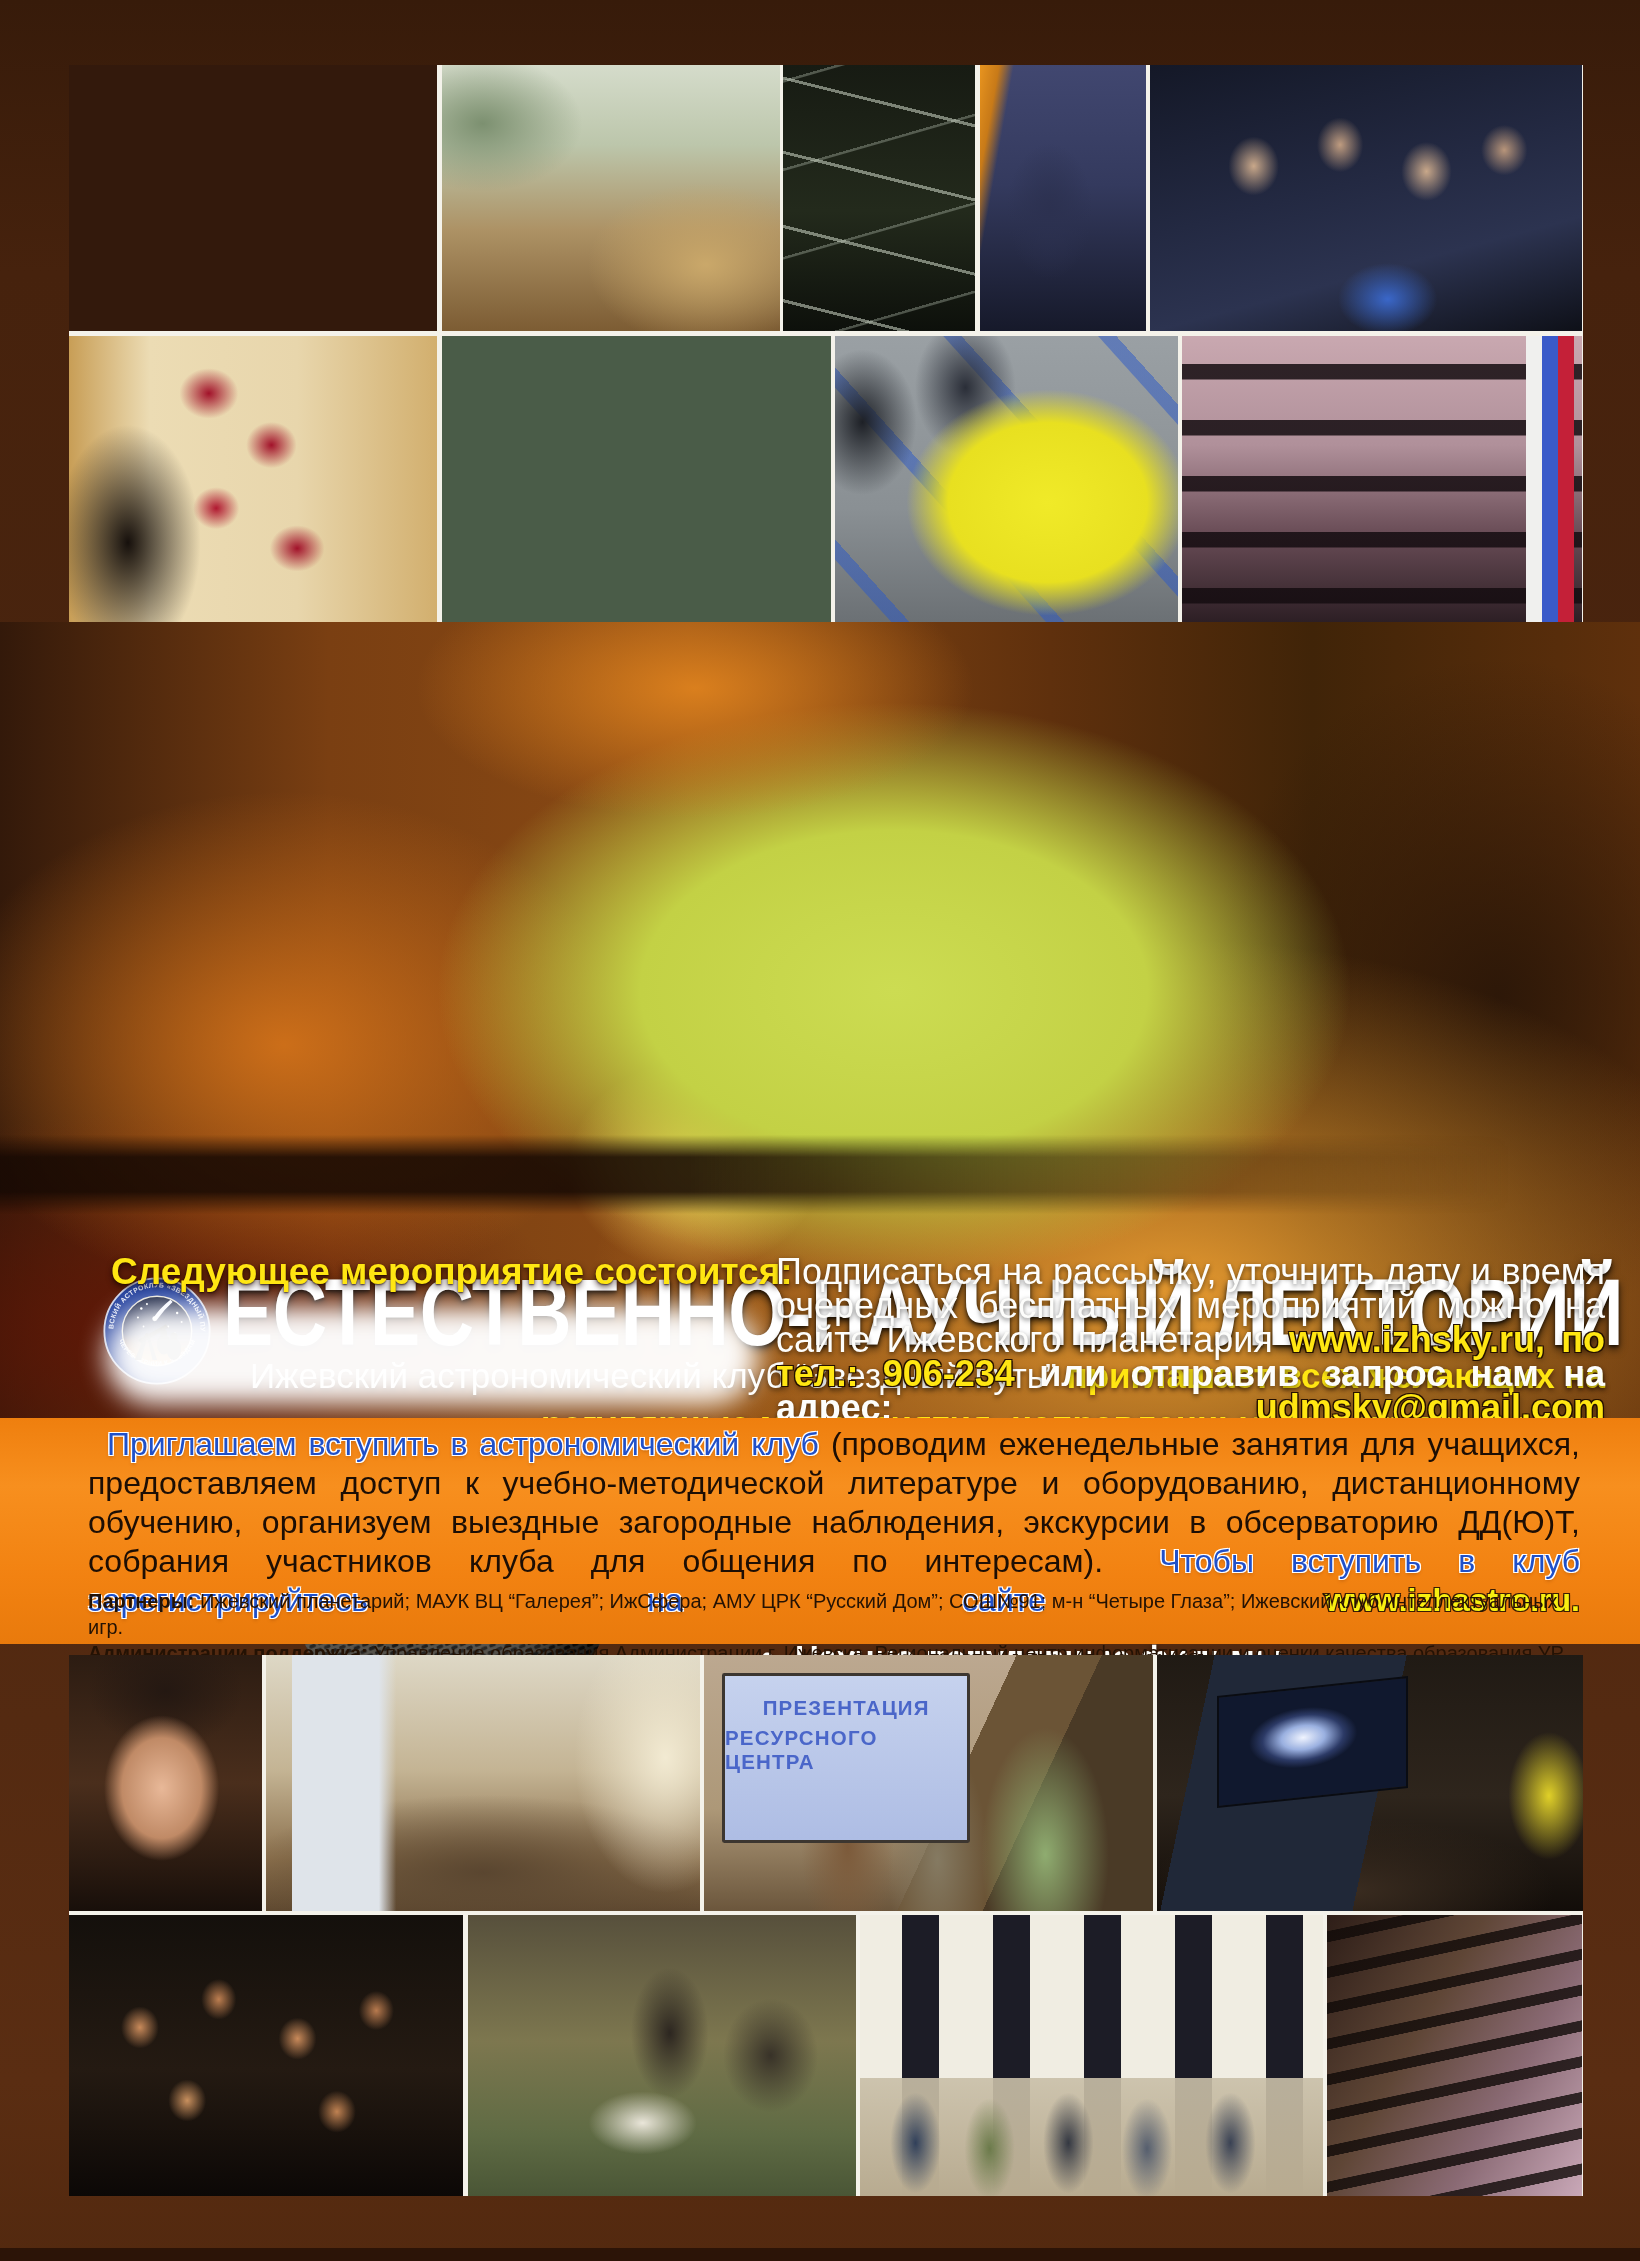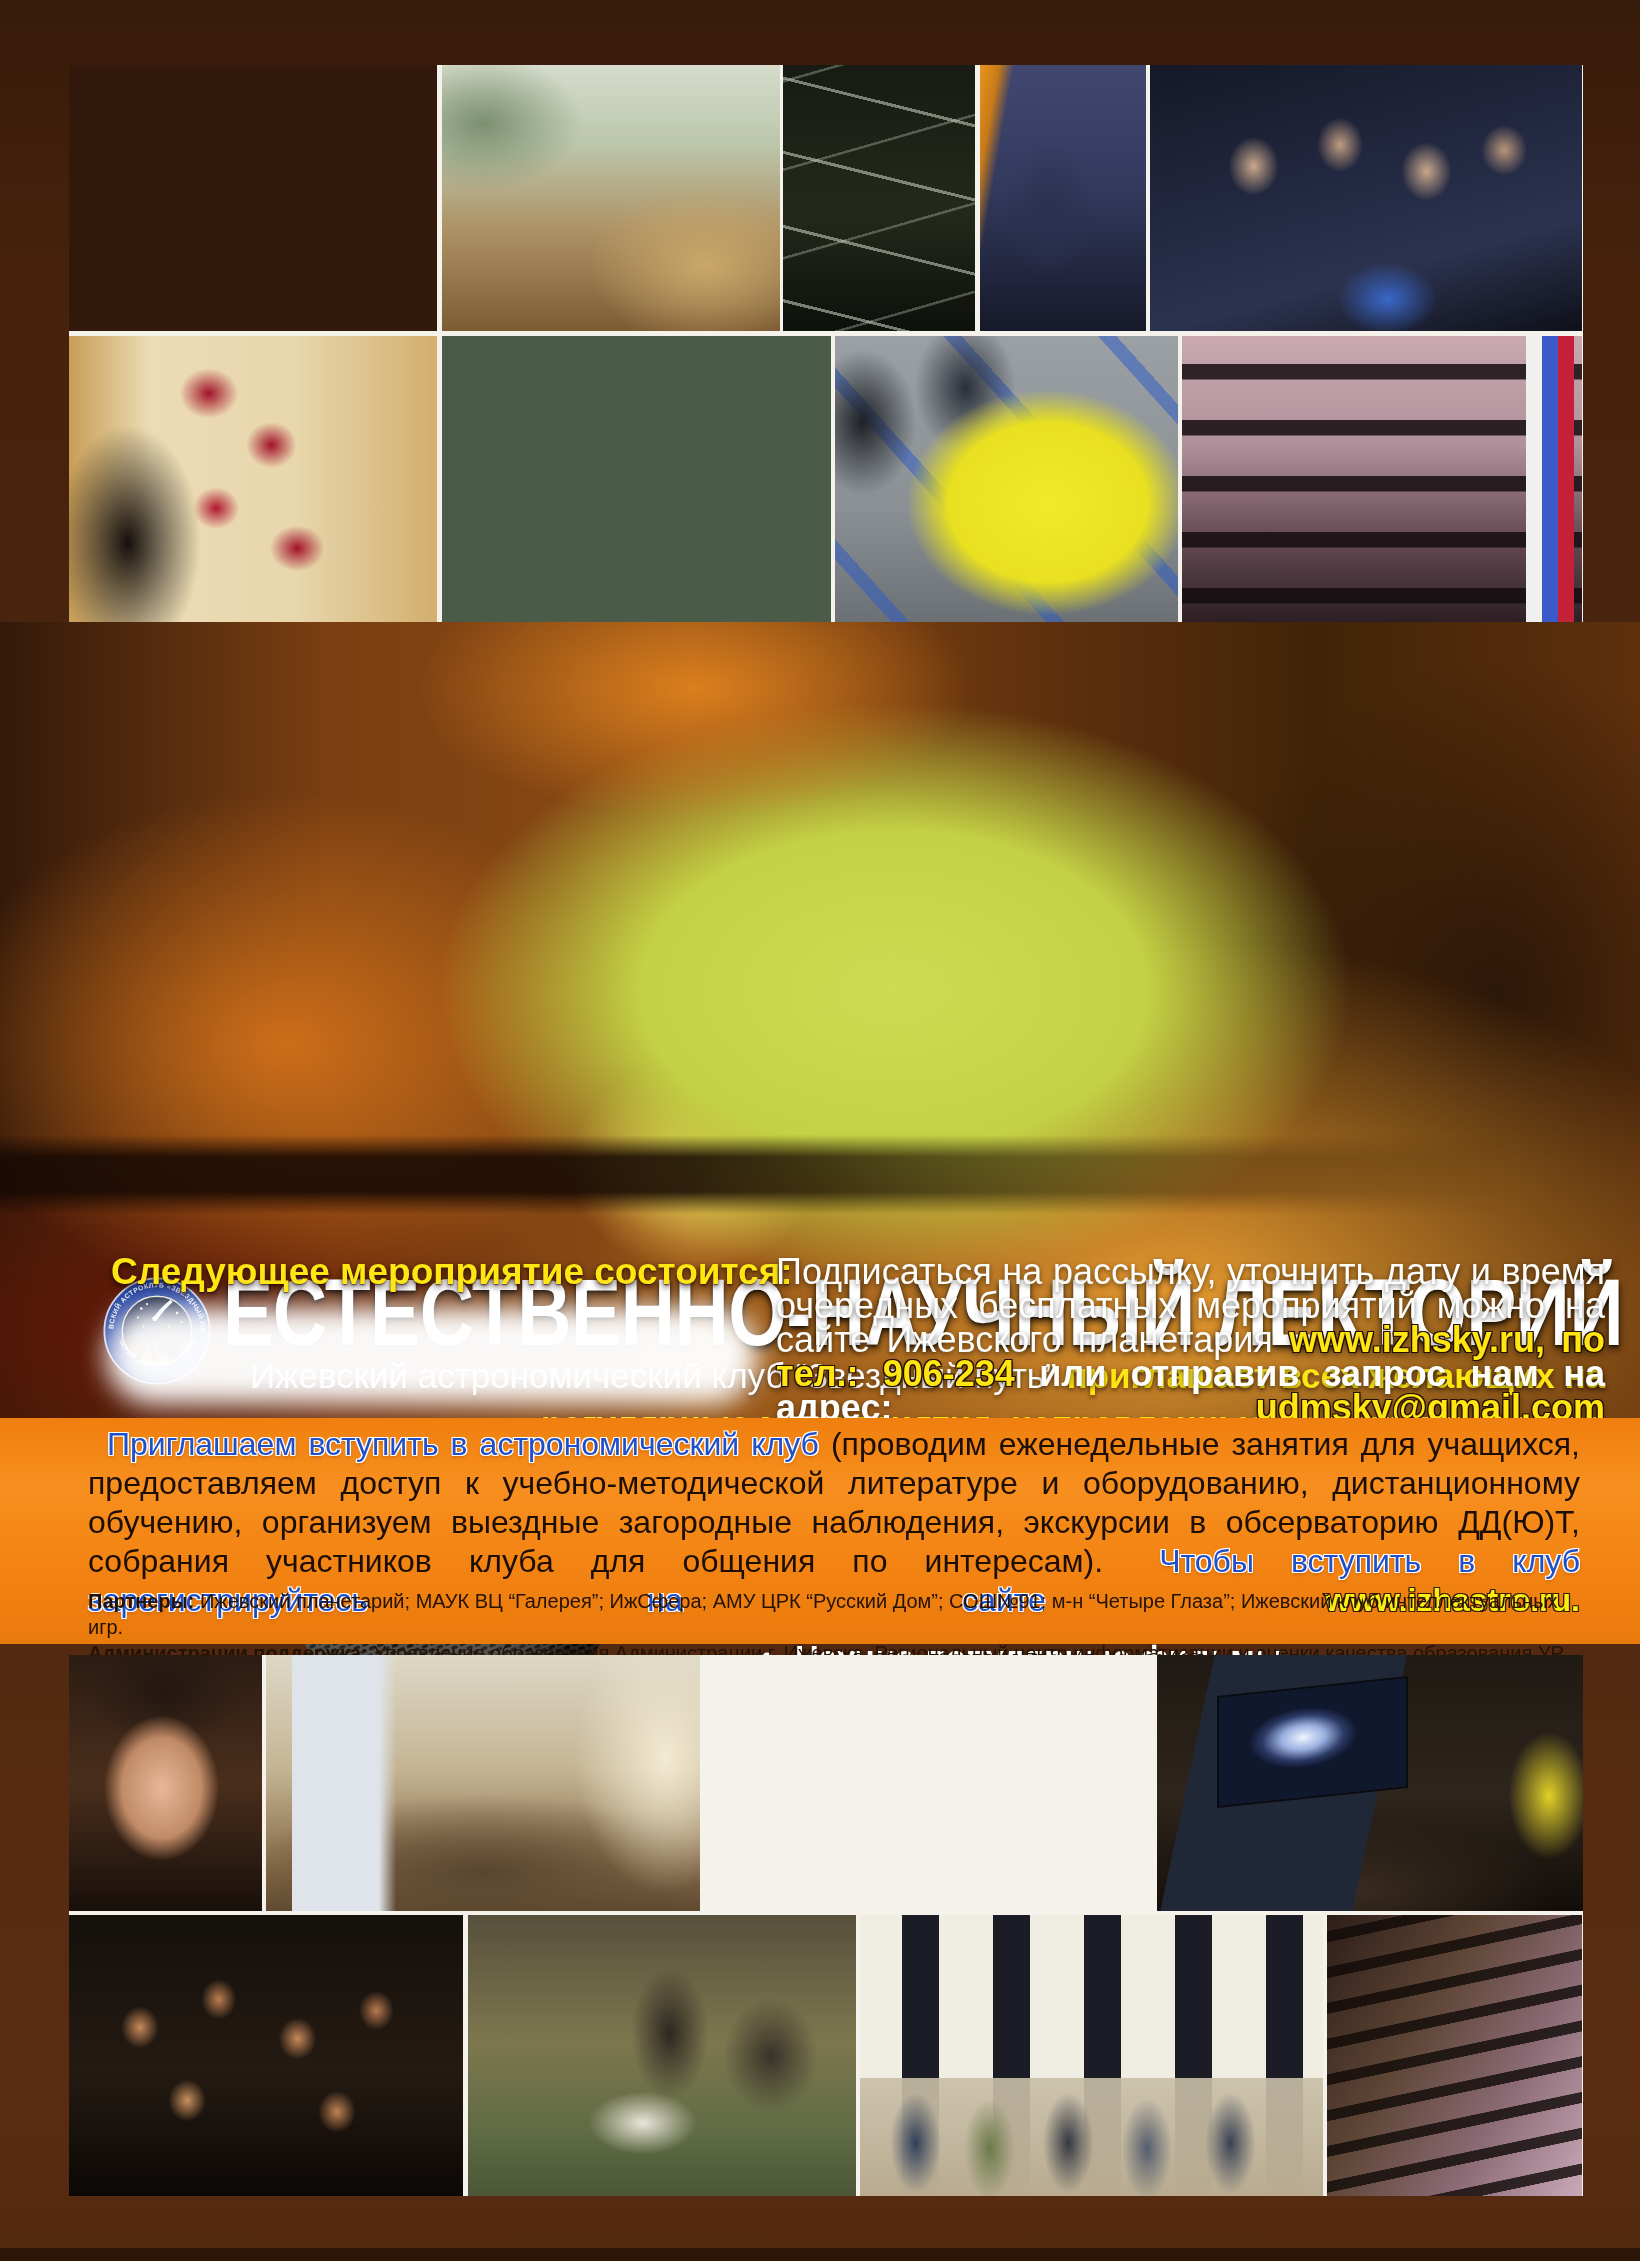--- a/index.html
+++ b/index.html
@@ -334,20 +334,26 @@
     </div>
     <div class="partners">
       <p><b>Партнеры:</b><span> Ижевский планетарий; МАУК ВЦ “Галерея”; ИжСфера; АМУ ЦРК “Русский Дом”; СОШ№91; м-н “Четыре Глаза”; Ижевский клуб интеллектуальных игр.</span></p>
       <p><b>Администрации поддержка:</b><span> Управление образования Администрации г. Ижевска, Региональный центр информатизации и оценки качества образования УР.</span></p>
     </div>
   </div>
 
   <div class="grid" id="grid-bottom">
     <div class="ph b1a"></div>
     <div class="ph b1b"></div>
+    <div class="ph b1c">
+      <div class="pres-screen">
+        <span>ПРЕЗЕНТАЦИЯ</span>
+        <span>РЕСУРСНОГО ЦЕНТРА</span>
+      </div>
+    </div>
     <div class="ph b1d">
       <div class="galaxy-screen"></div>
     </div>
     <div class="ph b2a"></div>
     <div class="ph b2b"></div>
     <div class="ph b2c"></div>
     <div class="ph b2d"></div>
   </div>
 
 </div>

